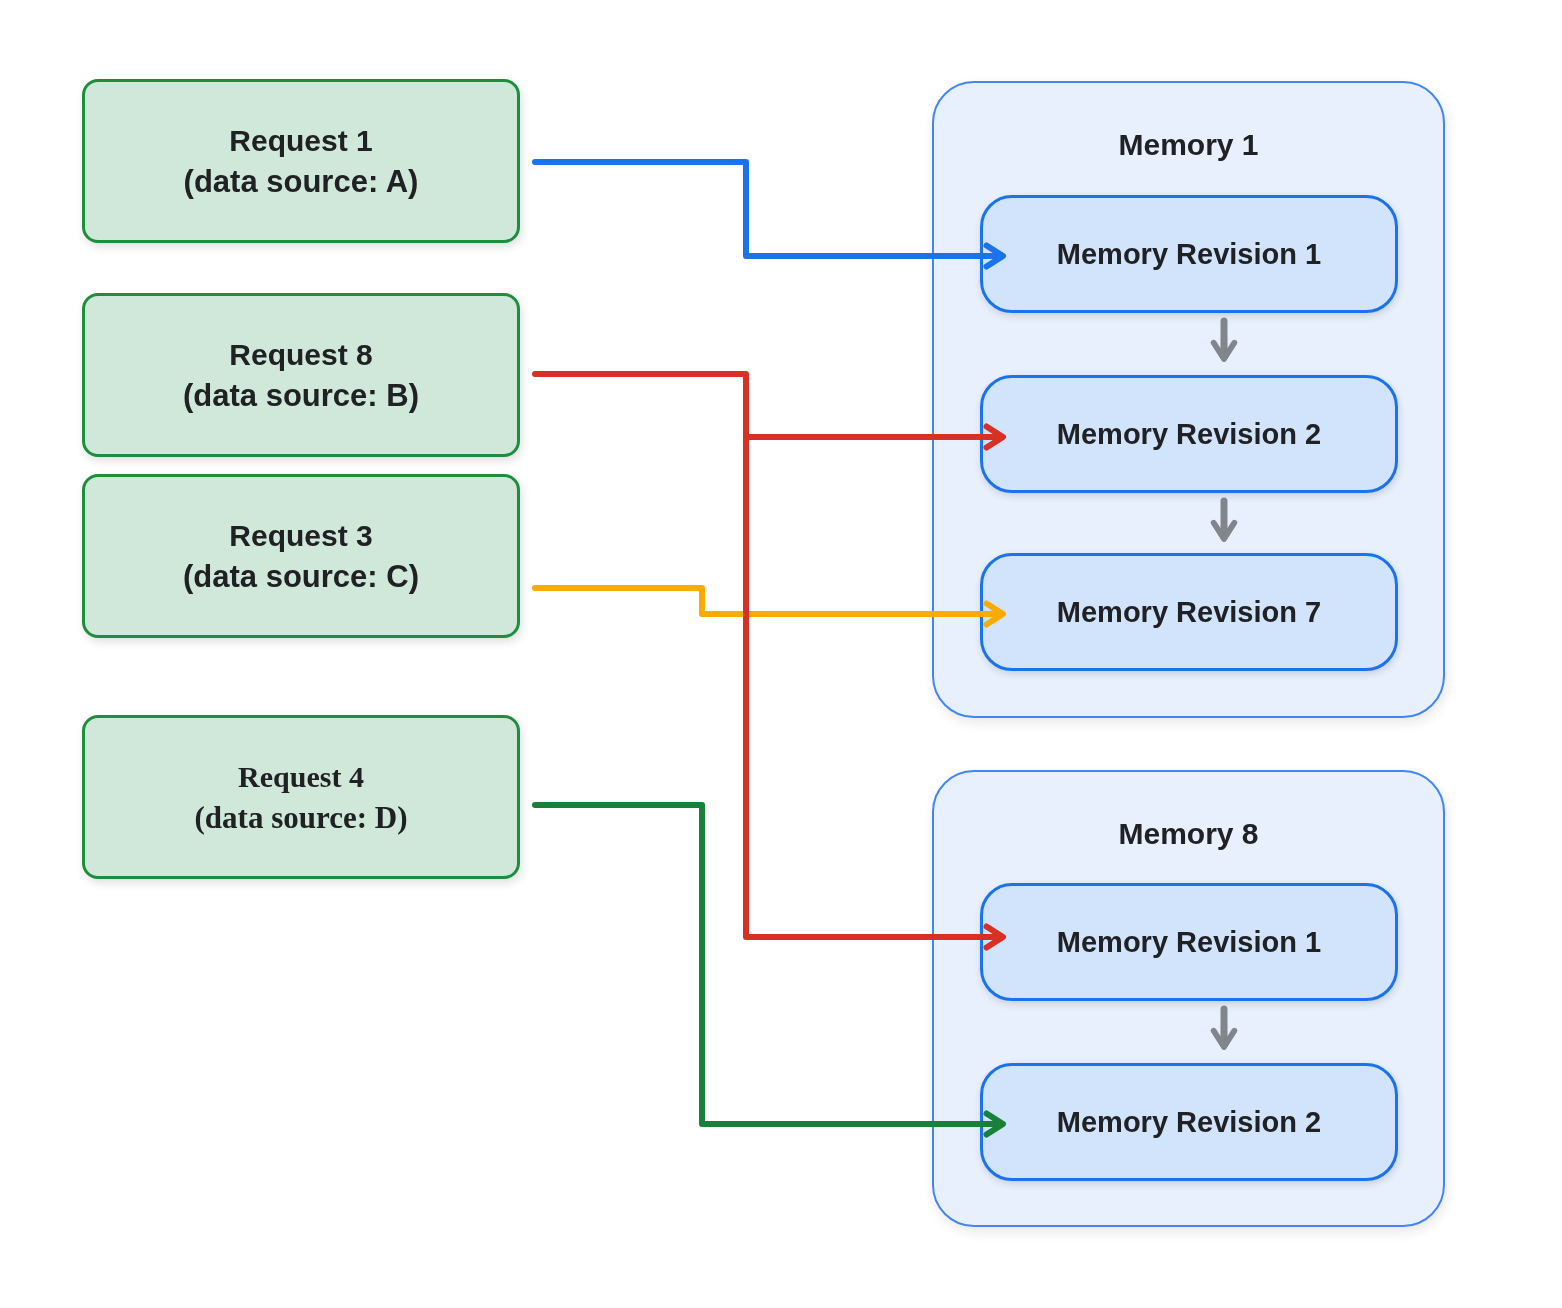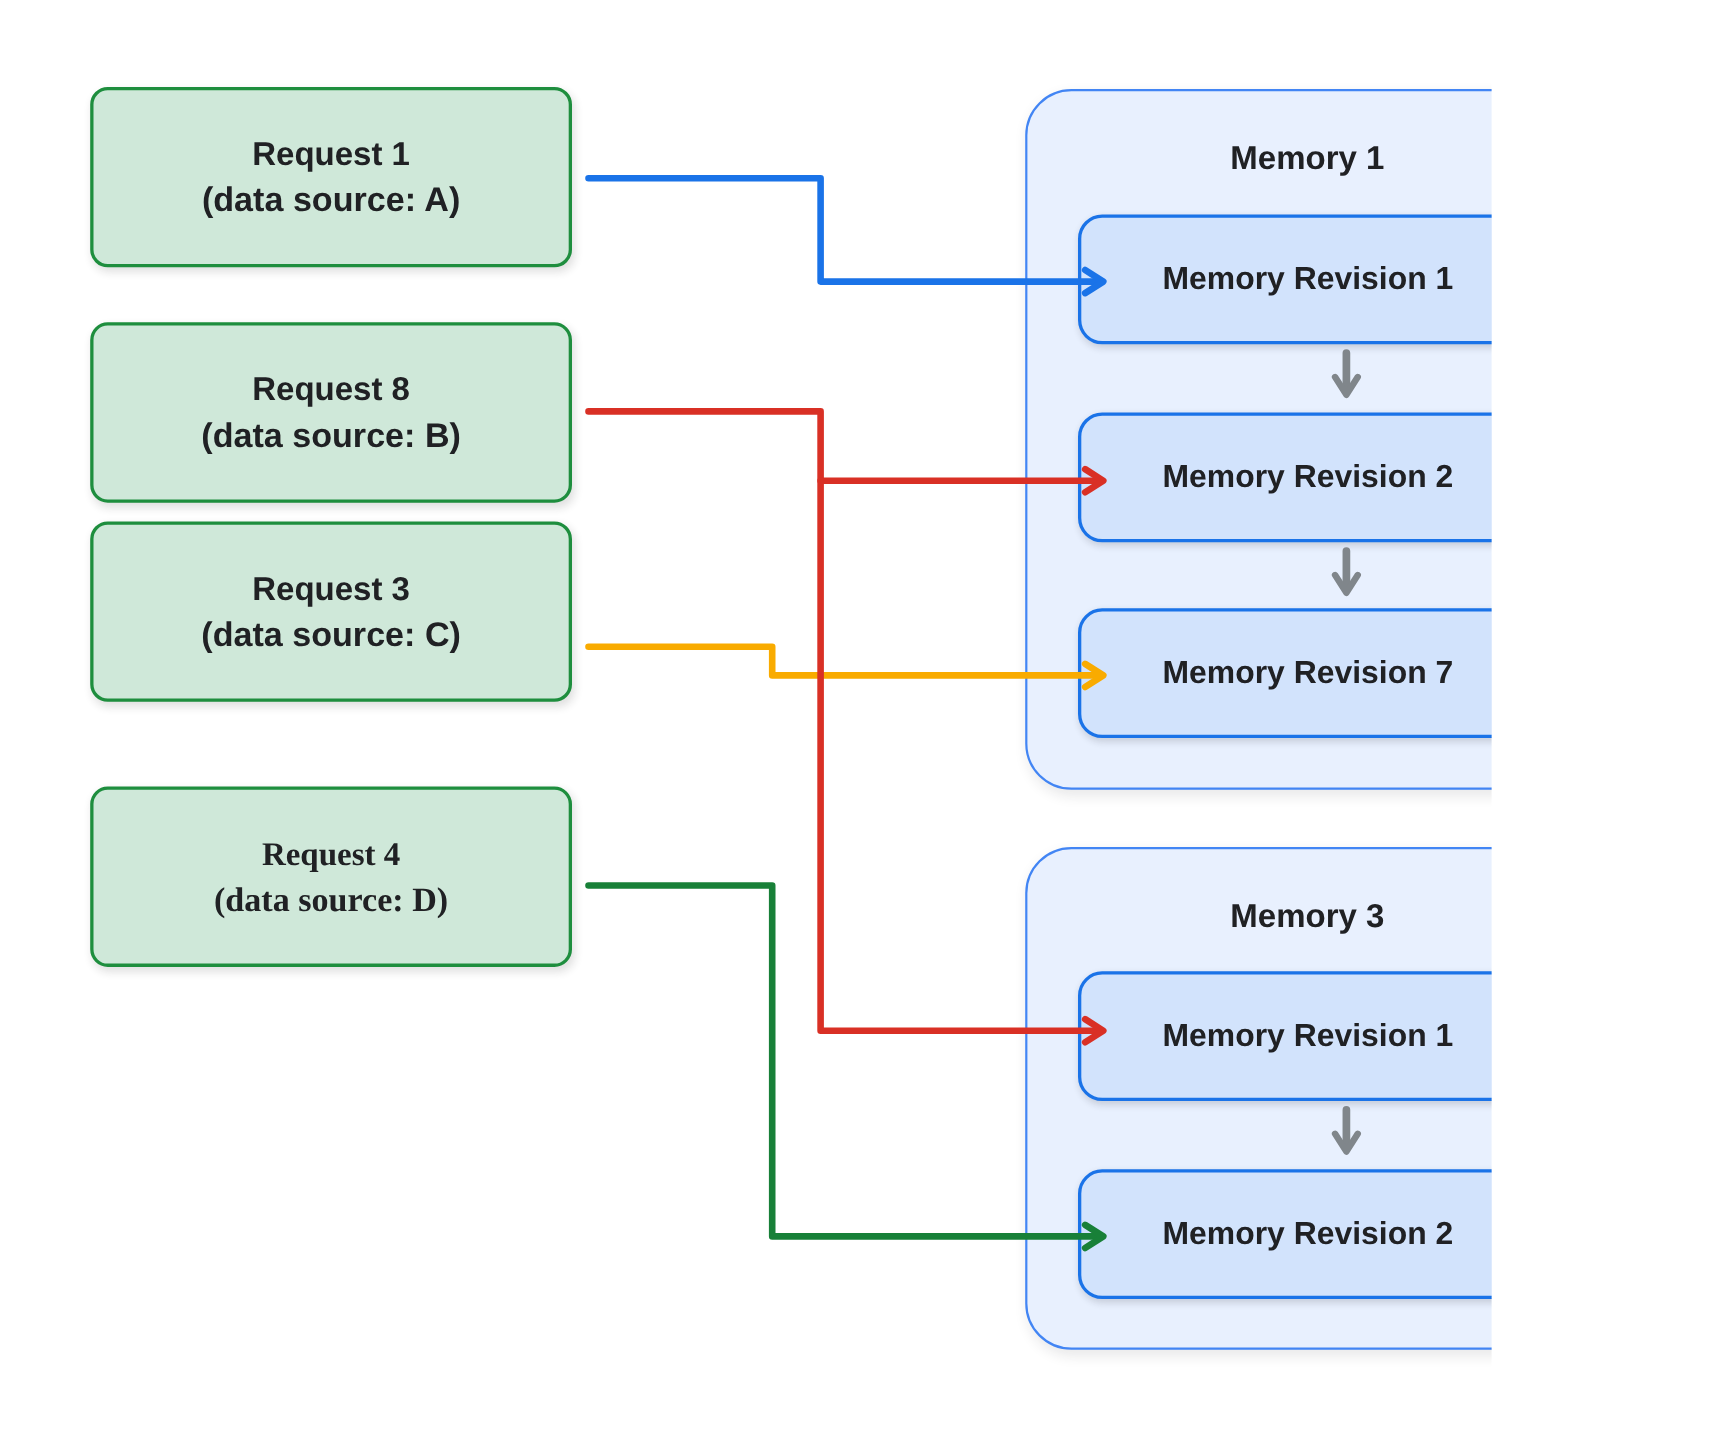--- a/index.html
+++ b/index.html
@@ -2,21 +2,21 @@
 <html><head>
 <meta charset="utf-8">
 <style>
   html, body { margin: 0; padding: 0; background: #ffffff; }
   body {
     font-family: "Liberation Sans", sans-serif;
     color: #202124;
   }
   .canvas {
     position: relative;
-    width: 1356px;
+    width: 1562px;
     height: 1308px;
     background: #ffffff;
     overflow: hidden;
   }
 
   
   .request {
     position: absolute;
     left: 82px;
     width: 438px;
@@ -63,21 +63,21 @@
     line-height: 36px;
   }
   .revision {
     position: absolute;
     left: 46px;
     width: 418px;
     height: 118px;
     box-sizing: border-box;
     background: #d2e3fc;
     border: 3px solid #1a73e8;
-    border-radius: 22px;
+    border-radius: 32px;
     display: flex;
     align-items: center;
     justify-content: center;
     font-size: 29px;
     font-weight: 700;
     box-shadow: 1px 3px 7px rgba(32,33,36,0.16);
   }
   .memory-1 .rev-1 { top: 112px; }
   .memory-1 .rev-2 { top: 292px; }
   .memory-1 .rev-3 { top: 470px; }
@@ -128,21 +128,21 @@
   </div>
 
   <div class="memory memory-1">
     <div class="mem-title">Memory 1</div>
     <div class="revision rev-1">Memory Revision 1</div>
     <div class="revision rev-2">Memory Revision 2</div>
     <div class="revision rev-3">Memory Revision 7</div>
   </div>
 
   <div class="memory memory-2">
-    <div class="mem-title">Memory 3</div>
+    <div class="mem-title">Memory 8</div>
     <div class="revision rev-1">Memory Revision 1</div>
     <div class="revision rev-2">Memory Revision 2</div>
   </div>
 
   <svg class="wires" viewBox="0 0 1562 1308" xmlns="http://www.w3.org/2000/svg">
     <defs>
       <marker id="ah-blue" viewBox="0 0 10 10" refX="7" refY="5" markerWidth="5" markerHeight="5" orient="auto">
         <path d="M2.5 1.5 L8 5 L2.5 8.5" fill="none" stroke="#1a73e8" stroke-width="2" stroke-linecap="round" stroke-linejoin="round"></path>
       </marker>
       <marker id="ah-red" viewBox="0 0 10 10" refX="7" refY="5" markerWidth="5" markerHeight="5" orient="auto">

